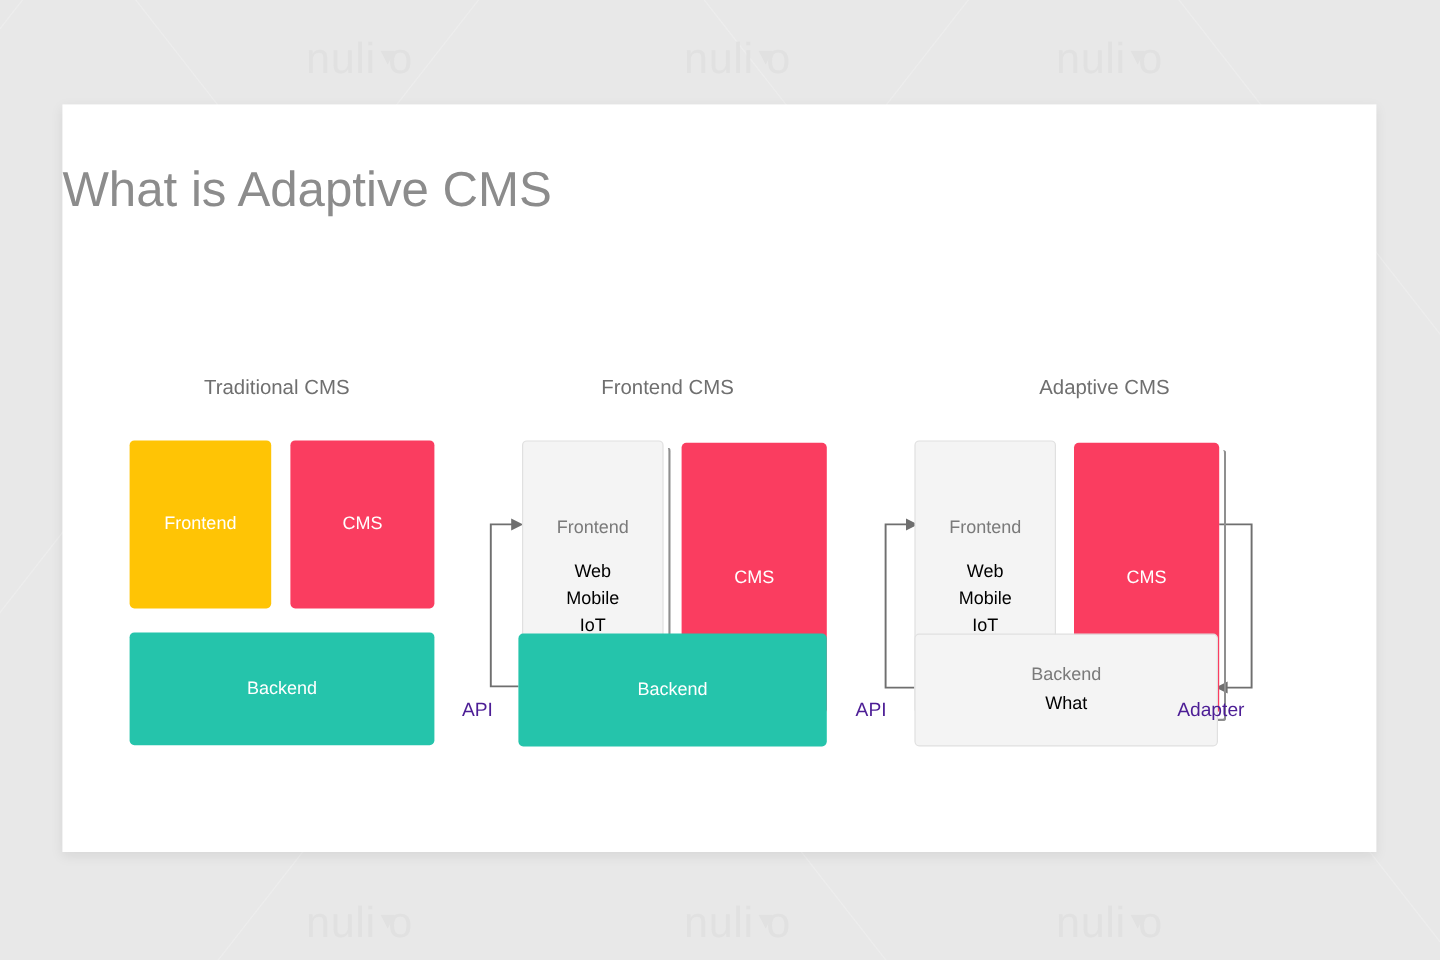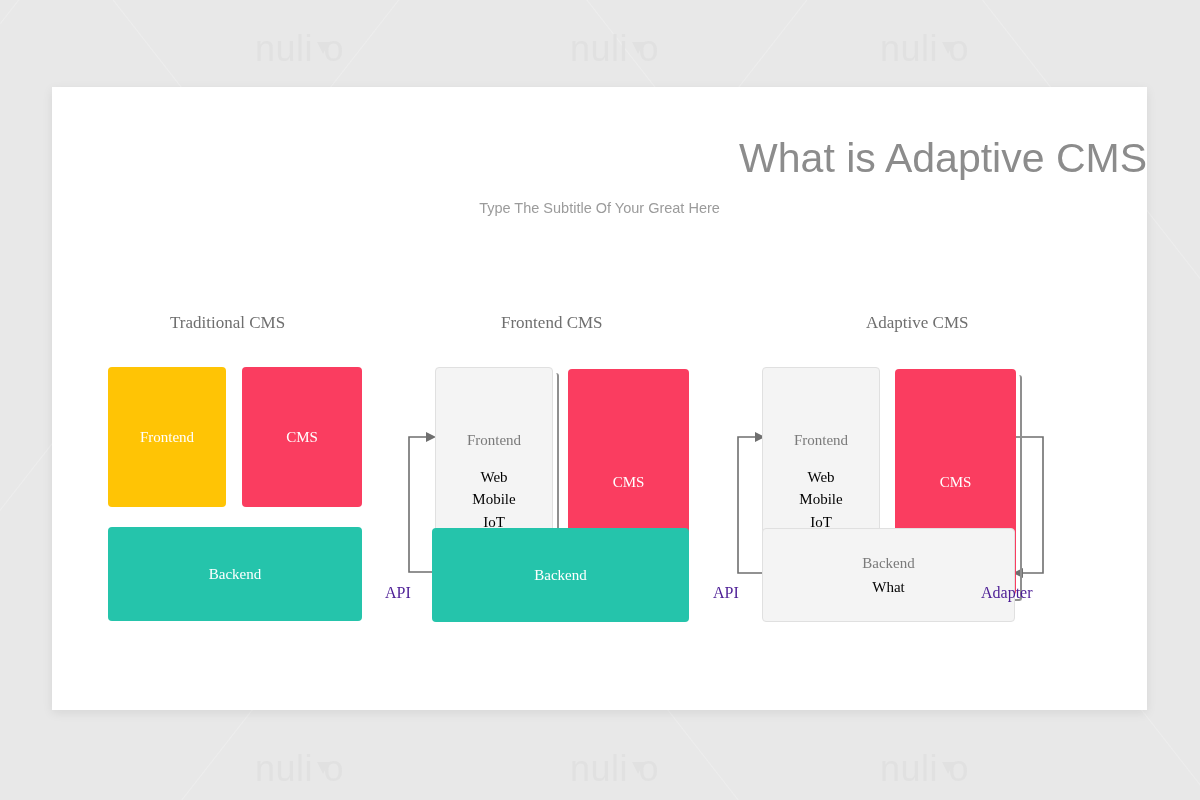--- a/index.html
+++ b/index.html
@@ -60,21 +60,21 @@
     height: 623px;
     background: #ffffff;
     box-shadow: 0 3px 10px rgba(0,0,0,0.08);
   }
 
   #slide-title {
     position: absolute;
     left: 0;
     top: 48px;
     width: 100%;
-    text-align: right;
+    text-align: left;
     font-size: 41px;
     font-weight: 400;
     color: #8c8c8c;
     letter-spacing: 0px;
   }
   #slide-subtitle {
     position: absolute;
     left: 0;
     top: 113px;
     width: 100%;
@@ -83,21 +83,20 @@
     color: #9b9b9b;
   }
 
   
   #diagram {
     position: absolute;
     left: 0;
     top: 0;
     width: 920px;
     height: 623px;
-    font-family: Liberation Serif, serif;
   }
 
   .col-header {
     position: absolute;
     font-size: 17px;
     color: #6f6f6f;
     white-space: nowrap;
   }
 
   .box {
@@ -187,21 +186,20 @@
       <div class="wm" style="left: 255px; top: 748px;">nuli<span class="dot">&nbsp;</span>o</div>
       <div class="wm" style="left: 570px; top: 748px;">nuli<span class="dot">&nbsp;</span>o</div>
       <div class="wm" style="left: 880px; top: 748px;">nuli<span class="dot">&nbsp;</span>o</div>
     </div>
 </div>
 
 <div id="slide-card">
 
   <div id="slide-title">What is Adaptive CMS</div>
 
-  <div id="slide-subtitle">Type The Subtitle Of Your Great Here</div>
 
   <div id="diagram">
       <svg class="connector">
         <path d="M 380 485 L 357 485 L 357 350 L 377 350" fill="none" stroke="#6F6F6F" stroke-width="1.6"></path>
         <polygon points="384,350 374,345 374,355" fill="#6F6F6F"></polygon>
         <path d="M 710 486 L 686 486 L 686 350 L 706 350" fill="none" stroke="#6F6F6F" stroke-width="1.6"></path>
         <polygon points="713,350 703,345 703,355" fill="#6F6F6F"></polygon>
         <path d="M 964 350 L 991 350 L 991 486 L 968 486" fill="none" stroke="#6F6F6F" stroke-width="1.6"></path>
         <polygon points="961,486 971,481 971,491" fill="#6F6F6F"></polygon>
       </svg>

